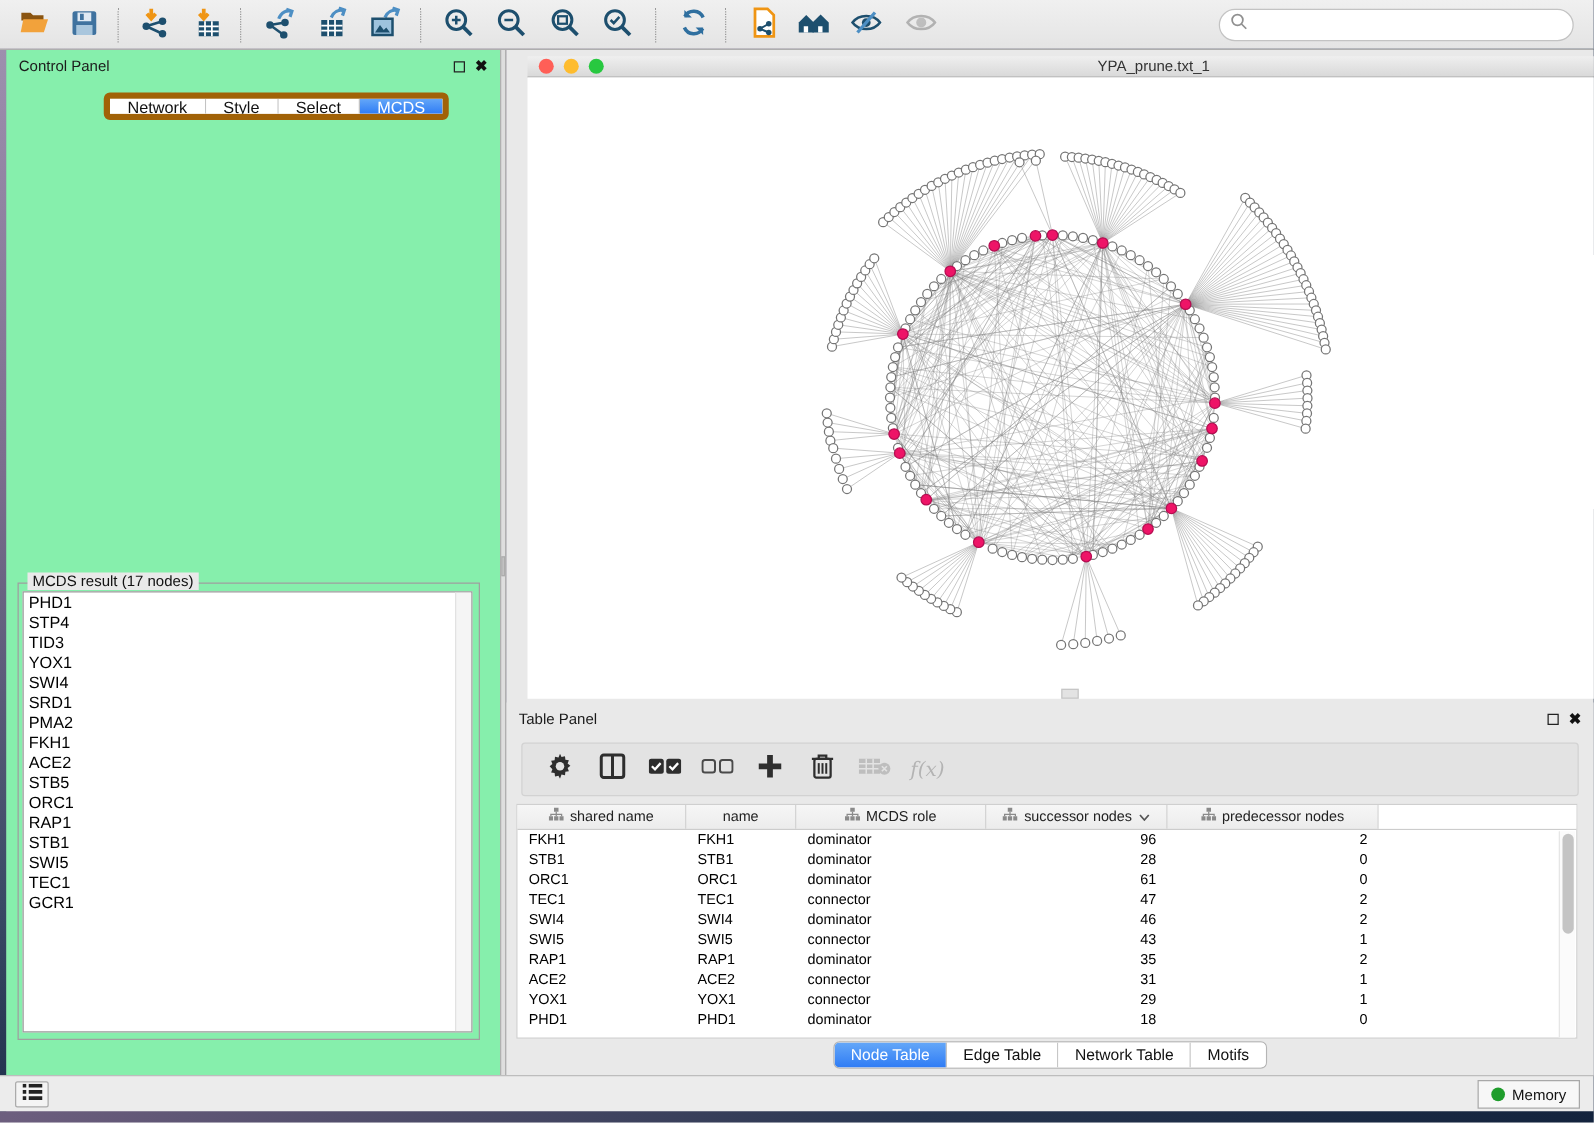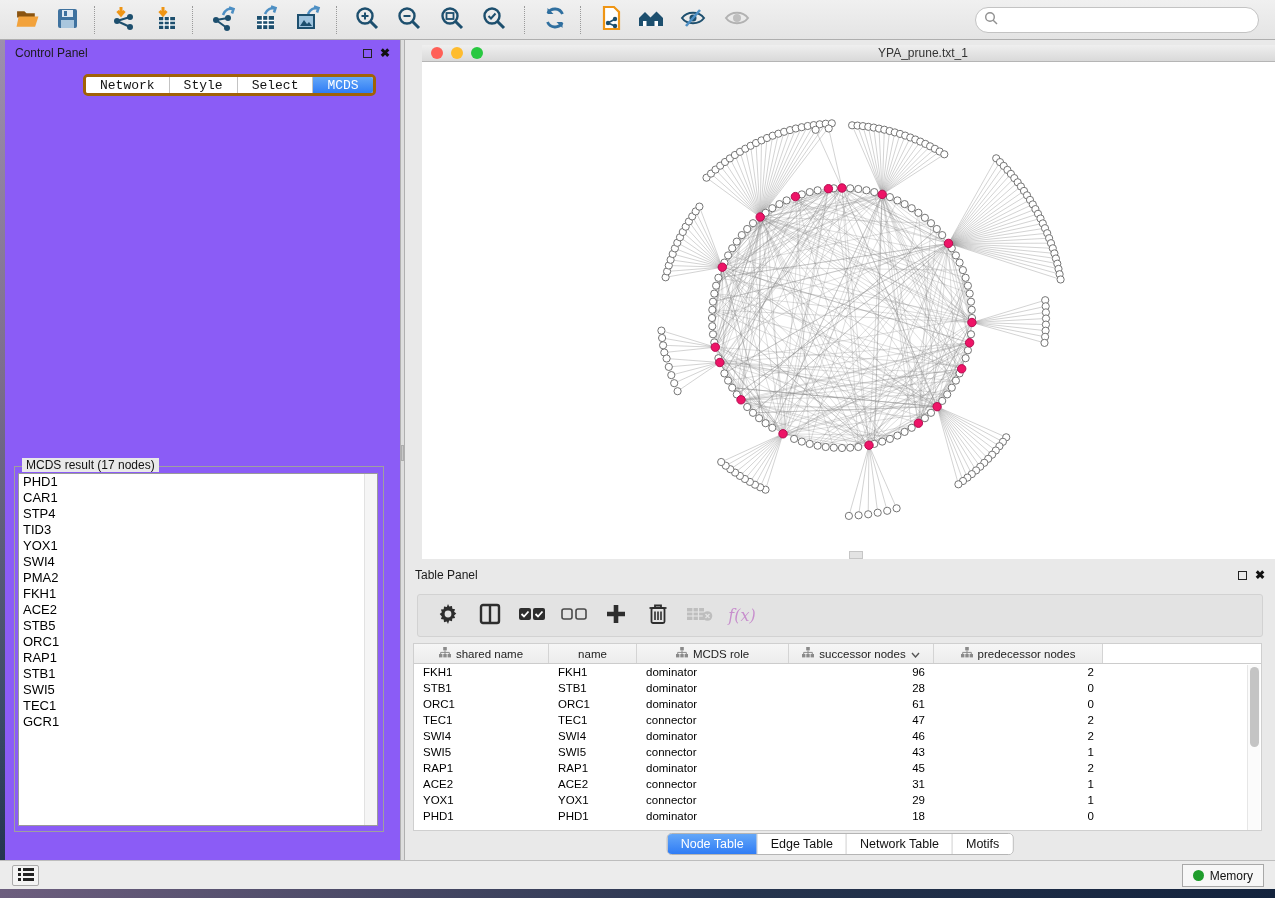--- a/index.html
+++ b/index.html
@@ -15,29 +15,29 @@
   .tsep { position:absolute; top:6px; width:0; height:28px; border-left:1px dotted #9a9a9a; }
   .searchbox { position:absolute; left:975px; top:7px; width:284px; height:26px; background:#fff;
     border:1px solid #c3c3c3; border-radius:13px; display:flex; align-items:center; padding-left:8px; }
   .searchbox input { border:none; outline:none; flex:1; height:20px; font-size:12px; background:transparent; }
 
   
   .left-strip { position:absolute; left:0; top:40px; width:5px; height:849px;
     background:linear-gradient(#9d8fae,#7b6d8d 40%,#3a4a66 80%,#20304c); z-index:1; }
 
   
-  .control-panel { position:absolute; left:5px; top:40px; width:395px; height:820px; background:#8b5cf6; z-index:2; }
+  .control-panel { position:absolute; left:5px; top:40px; width:395px; height:820px; background:#86efac; z-index:2; }
   .panel-titlebar { height:26px; display:flex; align-items:center; padding:0 10px; }
   .panel-title { font-size:12px; color:#1b1b1b; }
   .panel-winbtns { margin-left:auto; display:flex; gap:8px; align-items:center; }
   .float-btn { width:9px; height:9px; border:1.5px solid #222; background:transparent; }
   .close-btn { font-size:12px; font-weight:bold; color:#111; line-height:10px; }
 
   .cp-tabs { position:absolute; left:78px; top:34px; height:22px; display:flex;
-    border:3px solid #a16207; border-radius:5px; overflow:hidden; background:#fff;font-family:Liberation Mono, monospace; }
+    border:5px solid #a16207; border-radius:5px; overflow:hidden; background:#fff; }
   .cp-tab { padding:0 14px; font-size:13px; color:#111; display:flex; align-items:center; border-right:1px solid #c3c3c3; background:#fff; }
   .cp-tab:last-child { border-right:none; }
   .cp-tab.active { background:linear-gradient(#64a7f8,#2f7cf5); color:#fff; }
 
   .cp-body { position:absolute; left:8px; top:51px; width:379px; height:366px;
     background:#e4e4e4; border:1px solid #c9c9c9; border-radius:8px; }
   .opt-label { text-align:center; margin-top:22px; font-size:13px; color:#111; }
   .opt-select { position:relative; margin:14px auto 0; width:312px; height:24px; background:#fff;
     border:1px solid #b9b9b9; border-radius:5px; display:flex; align-items:center; padding-left:9px;
     font-size:13px; color:#111; }
@@ -72,21 +72,21 @@
   .net-title { position:absolute; left:0; right:0; text-align:center; font-size:12px; color:#333; }
   .net-canvas-wrap { height:497px; background:#fff; position:relative; }
   .hgrip { position:absolute; left:427px; bottom:0; width:14px; height:8px; background:#e3e3e3; border:1px solid #c6c6c6; }
 
   
   .table-panel { position:absolute; left:0; top:522px; width:870px; height:298px; background:#e9e9e9; }
   .tp-toolbar { position:absolute; left:12px; top:32px; width:846px; height:43px; background:#e3e3e3;
     border:1px solid #d2d2d2; border-radius:3px; display:flex; align-items:center; gap:18px; padding-left:18px; }
   .tpbtn { display:flex; align-items:center; justify-content:center; width:24px; height:24px; }
   .tpbtn.disabled { opacity:.42; }
-  .fx-label { font-family:"DejaVu Serif", serif; font-style:italic; font-size:16px; color:#a21caf; }
+  .fx-label { font-family:"DejaVu Serif", serif; font-style:italic; font-size:16px; color:#737373; }
 
   .ntable { position:absolute; left:8px; top:81px; width:849px; height:188px; background:#fff; border:1px solid #cfcfcf; }
   .thead { display:flex; height:20px; background:linear-gradient(#f6f6f6,#ececec); border-bottom:1px solid #cccccc; }
   .th { display:flex; align-items:center; justify-content:center; gap:5px; font-size:11.5px; color:#222;
     border-right:1px solid #d4d4d4; overflow:hidden; white-space:nowrap; }
   .tbody { position:relative; }
   .trow { display:flex; height:16px; align-items:center; }
   .td { font-size:11.5px; color:#000; padding:0 9px; white-space:nowrap; overflow:hidden; }
   .td.right { text-align:right; }
   .vscroll { position:absolute; right:1px; top:21px; width:13px; height:165px; background:#fbfbfb; border-left:1px solid #e6e6e6; }
@@ -282,25 +282,25 @@
       <div class="cp-tab">Style</div>
       <div class="cp-tab">Select</div>
       <div class="cp-tab active">MCDS</div>
     </div>
   <div class="mcds-group">
     <span class="mcds-legend">MCDS result (17 nodes)</span>
     <div class="mcds-frame"></div>
     <div class="mcds-list" id="mcds-list">
       <div class="mcds-scroll"></div>
     <div class="mcds-item">PHD1</div>
-        <div class="mcds-item">CAR1</div>
         <div class="mcds-item">STP4</div>
         <div class="mcds-item">TID3</div>
         <div class="mcds-item">YOX1</div>
         <div class="mcds-item">SWI4</div>
+        <div class="mcds-item">SRD1</div>
         <div class="mcds-item">PMA2</div>
         <div class="mcds-item">FKH1</div>
         <div class="mcds-item">ACE2</div>
         <div class="mcds-item">STB5</div>
         <div class="mcds-item">ORC1</div>
         <div class="mcds-item">RAP1</div>
         <div class="mcds-item">STB1</div>
         <div class="mcds-item">SWI5</div>
         <div class="mcds-item">TEC1</div>
         <div class="mcds-item">GCR1</div>
@@ -1201,21 +1201,21 @@
             <div class="td" style="width: 135px;">SWI5</div>
             <div class="td" style="width: 88px;">SWI5</div>
             <div class="td" style="width: 152px;">connector</div>
             <div class="td right" style="width: 145px;">43</div>
             <div class="td right" style="width: 169px;">1</div>
           </div>
           <div class="trow">
             <div class="td" style="width: 135px;">RAP1</div>
             <div class="td" style="width: 88px;">RAP1</div>
             <div class="td" style="width: 152px;">dominator</div>
-            <div class="td right" style="width: 145px;">45</div>
+            <div class="td right" style="width: 145px;">35</div>
             <div class="td right" style="width: 169px;">2</div>
           </div>
           <div class="trow">
             <div class="td" style="width: 135px;">ACE2</div>
             <div class="td" style="width: 88px;">ACE2</div>
             <div class="td" style="width: 152px;">connector</div>
             <div class="td right" style="width: 145px;">31</div>
             <div class="td right" style="width: 169px;">1</div>
           </div>
           <div class="trow">

